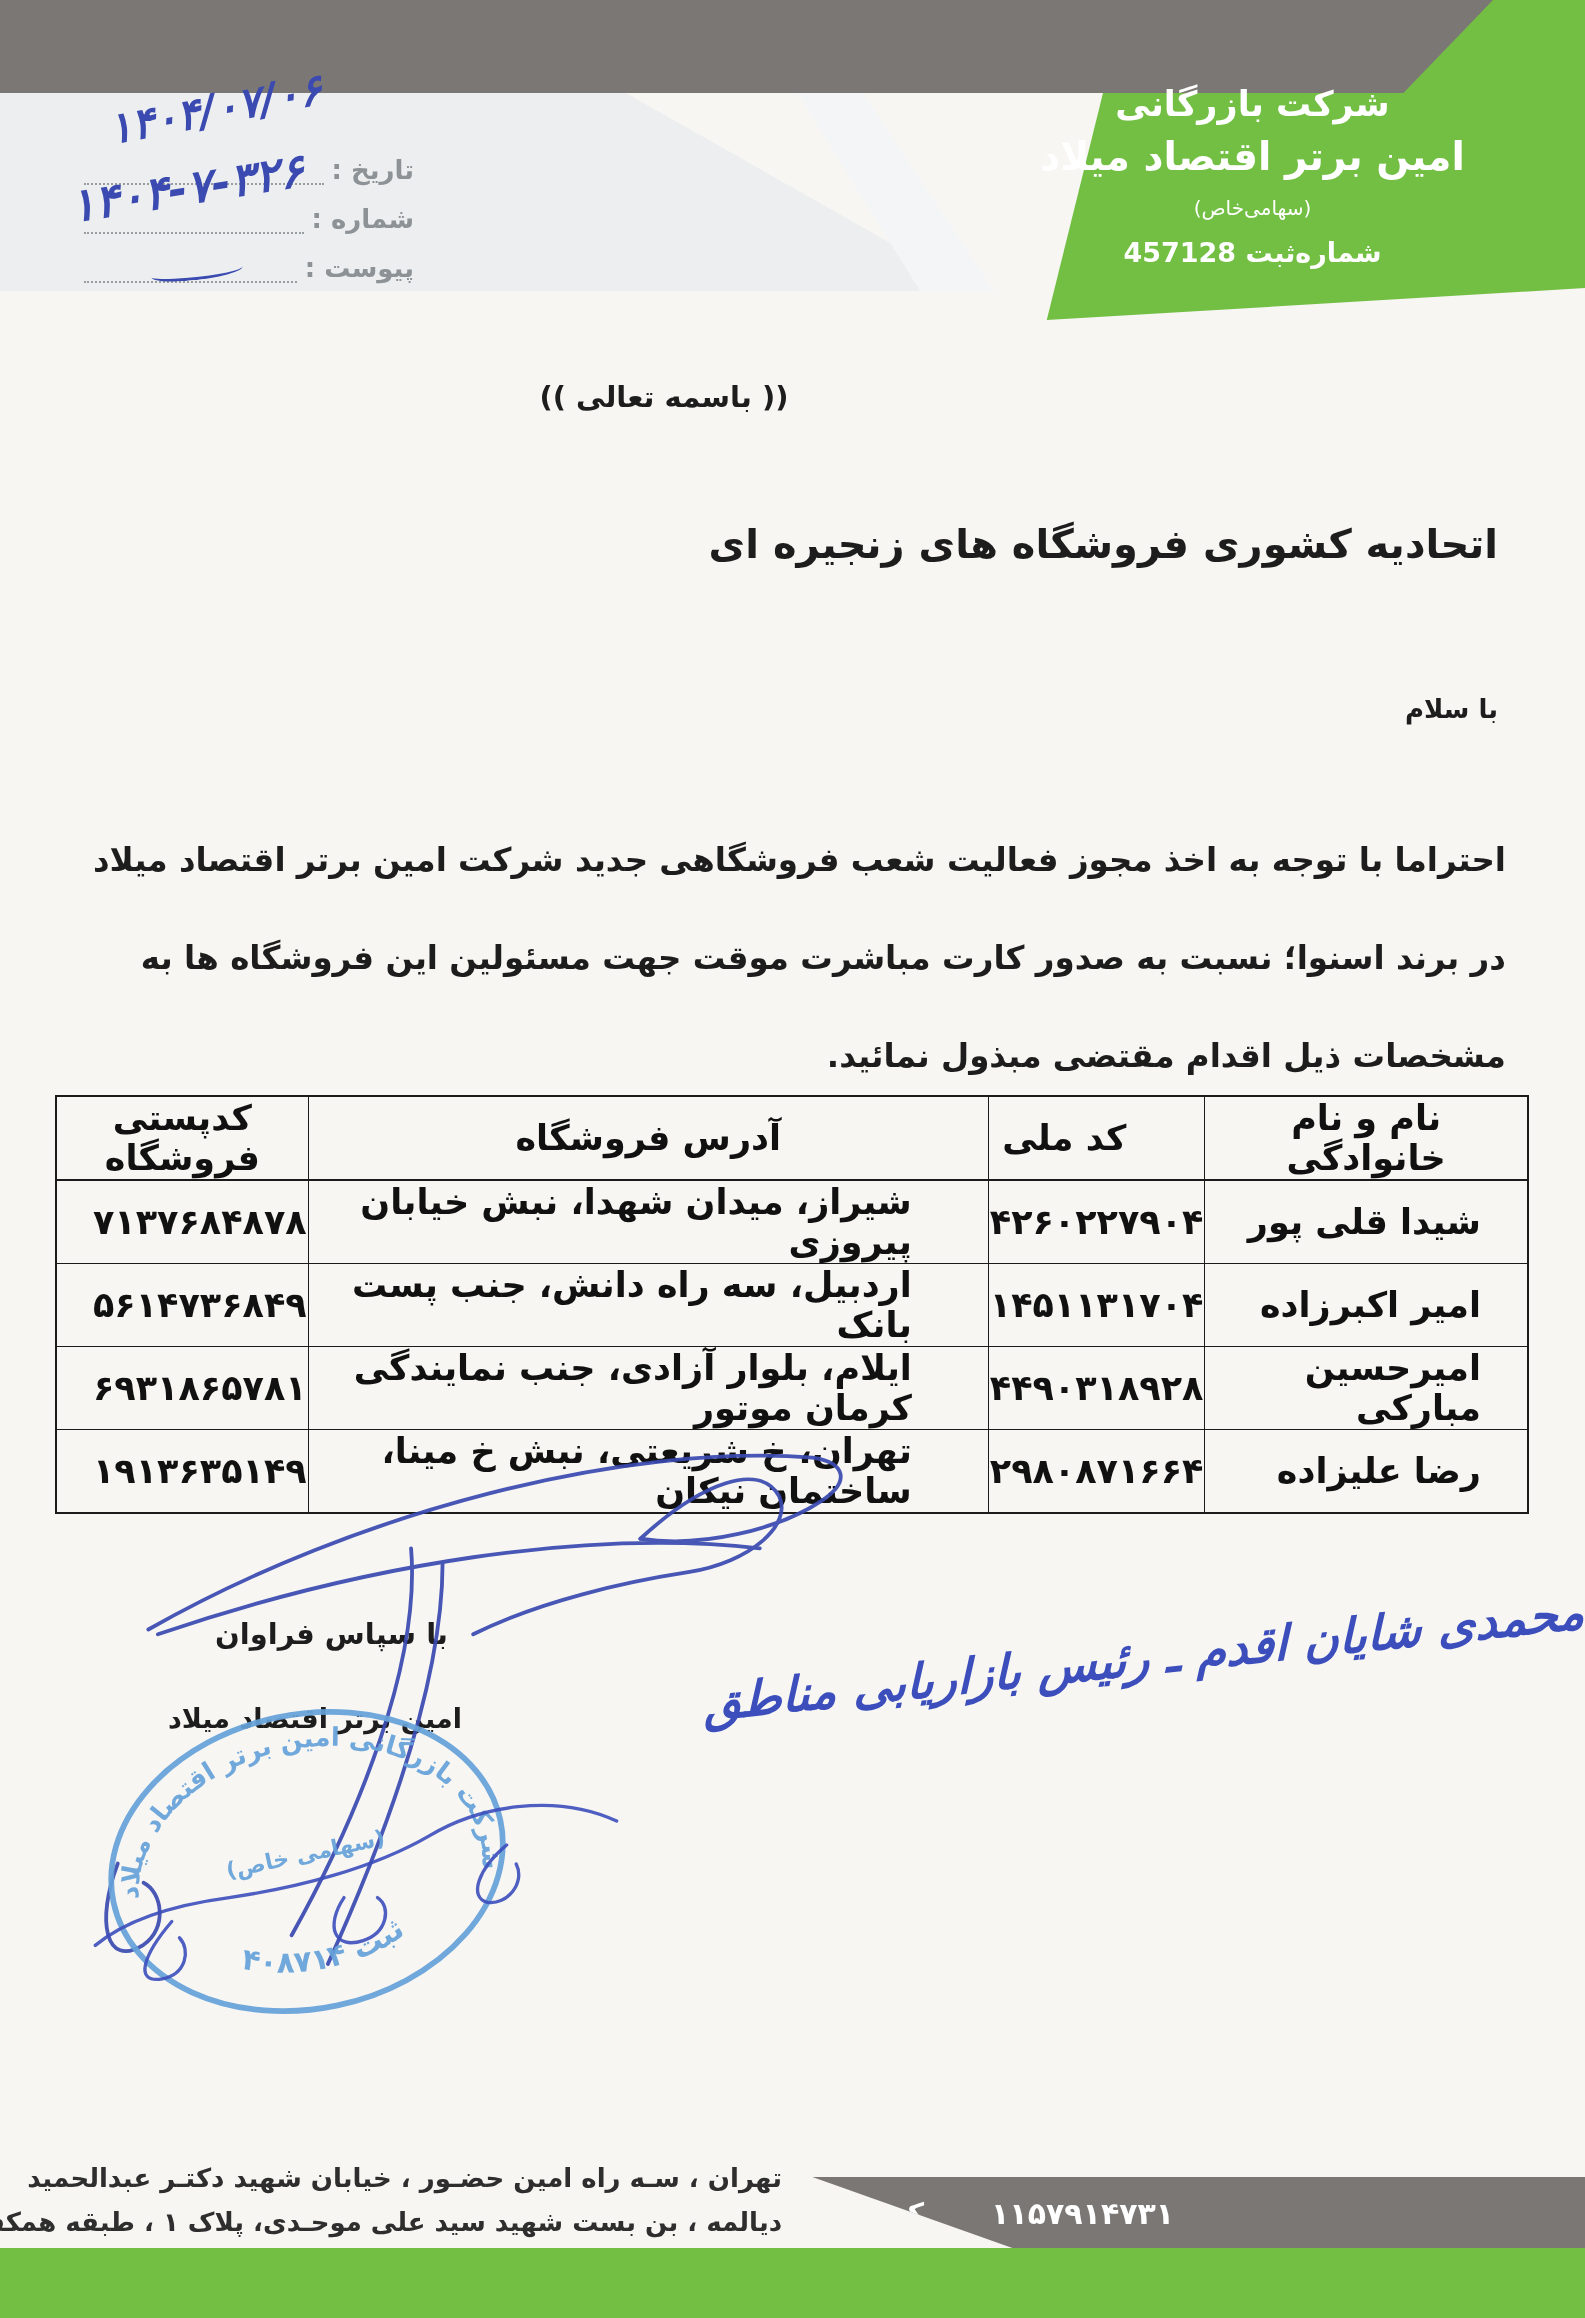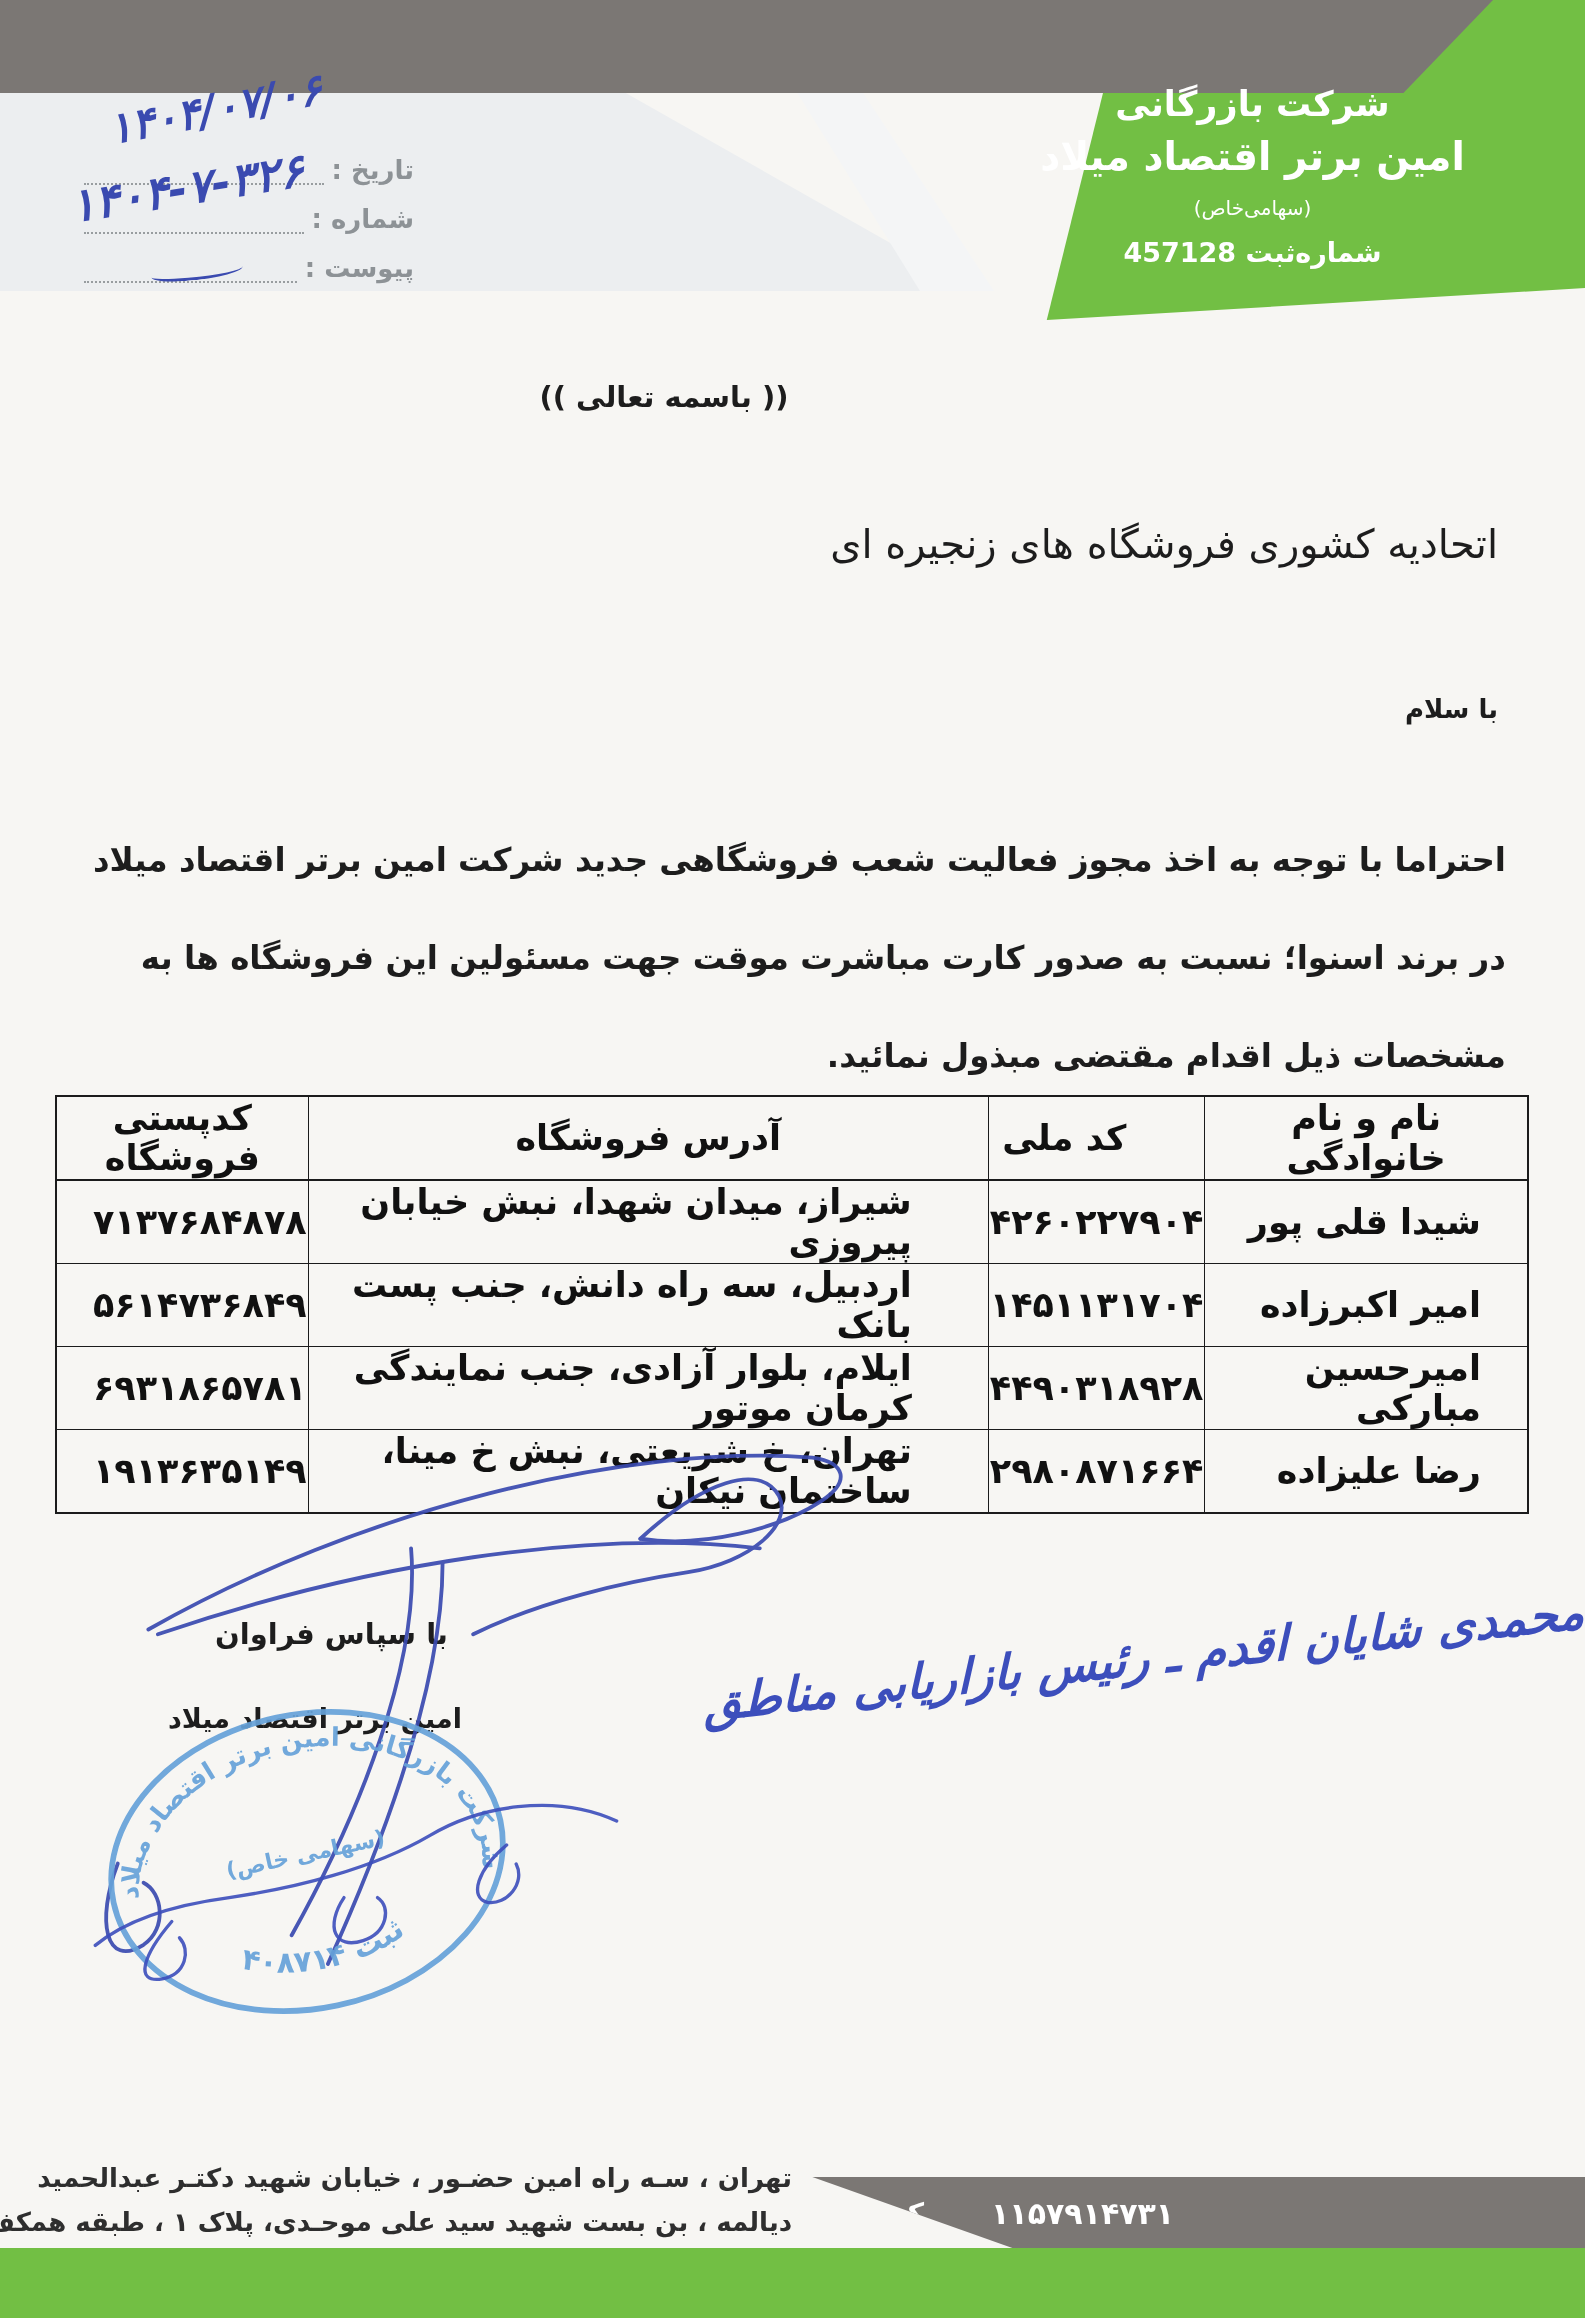--- a/index.html
+++ b/index.html
@@ -32,21 +32,21 @@
   .fdots{flex:1;border-bottom:2.9px dotted #989da0;height:34px;}
   .hand{position:absolute;color:#3a4ab0;font-size:43px;font-weight:bold;
     direction:rtl;white-space:nowrap;font-style:italic;}
   .hand-date{top:84px;left:107px;transform:rotate(-11deg);}
   .hand-number{top:161px;left:69px;transform:rotate(-9deg);font-size:46px;}
   .hand-attach{position:absolute;top:264px;left:151px;width:92px;height:13.4px;
     border-bottom:3.8px solid #3a4ab0;border-radius:0 0 60% 40%;transform:rotate(-5deg);}
   
   .bismillah{position:absolute;top:380px;left:449px;width:430px;text-align:center;
     font-size:29px;font-weight:bold;direction:rtl;}
-  .recipient{position:absolute;top:521px;right:88px;font-size:40px;font-weight:normal;
+  .recipient{position:absolute;top:521px;right:88px;font-size:40px;font-weight:bold;
     direction:rtl;white-space:nowrap;}
   .salutation{position:absolute;top:694px;right:88px;font-size:26px;font-weight:bold;
     direction:rtl;}
   .bodytext{position:absolute;top:811px;right:80px;left:80px;direction:rtl;
     font-size:32.5px;font-weight:bold;line-height:98px;text-align:right;}
   .bodytext div{white-space:nowrap;}
   
   .tblwrap{position:absolute;top:1095px;left:55px;width:1474px;}
   table.stores{width:100%;border-collapse:collapse;direction:rtl;
     border:2.9px solid #1b1b1b;}
@@ -81,21 +81,21 @@
   
   .footer-green{position:absolute;top:2248px;left:0;width:1586px;height:70px;
     background:#72bf44;}
   .footer-gray{position:absolute;top:2177px;left:763px;width:823px;height:73px;
     background:#7b7774;clip-path:polygon(6% 0,100% 0,100% 100%,31% 100%);
     display:flex;flex-direction:row-reverse;align-items:center;direction:rtl;
     color:#fff;}
   .postal-label{font-size:28px;font-weight:bold;margin-right:67px;white-space:nowrap;}
   .postal-value{font-size:30px;font-weight:bold;letter-spacing:12.4px;margin-right:53px;
     direction:ltr;}
-  .address{position:absolute;top:2156px;left:56px;width:736px;text-align:center;
+  .address{position:absolute;top:2156px;left:46px;width:736px;text-align:center;
     direction:rtl;font-size:26px;font-weight:bold;color:#2e2e2e;line-height:44px;
     white-space:nowrap;}
 </style>
 </head>
 <body>
 
 <div class="page">
 
   <div class="hdr">
     <div class="hdr-light"></div>

